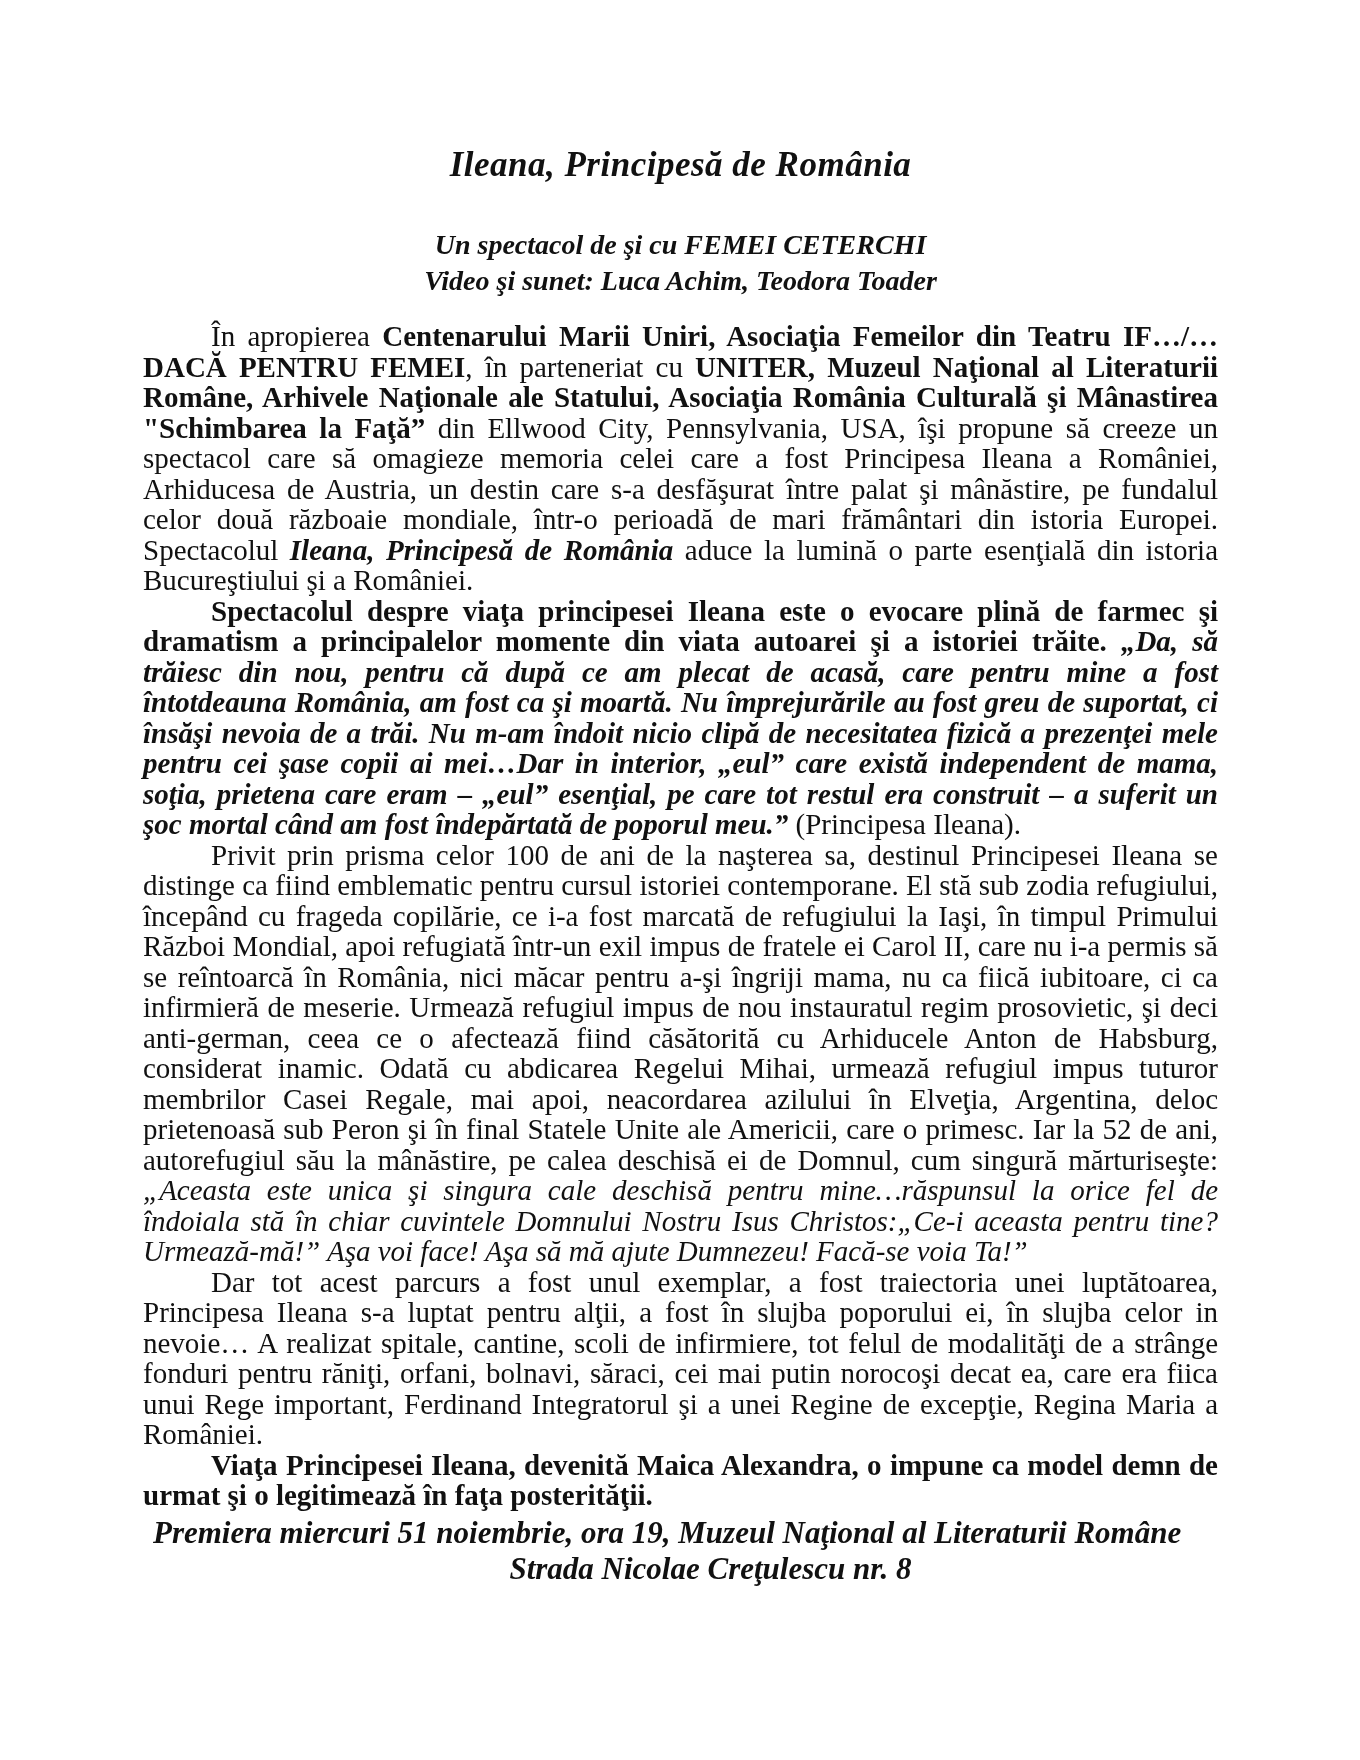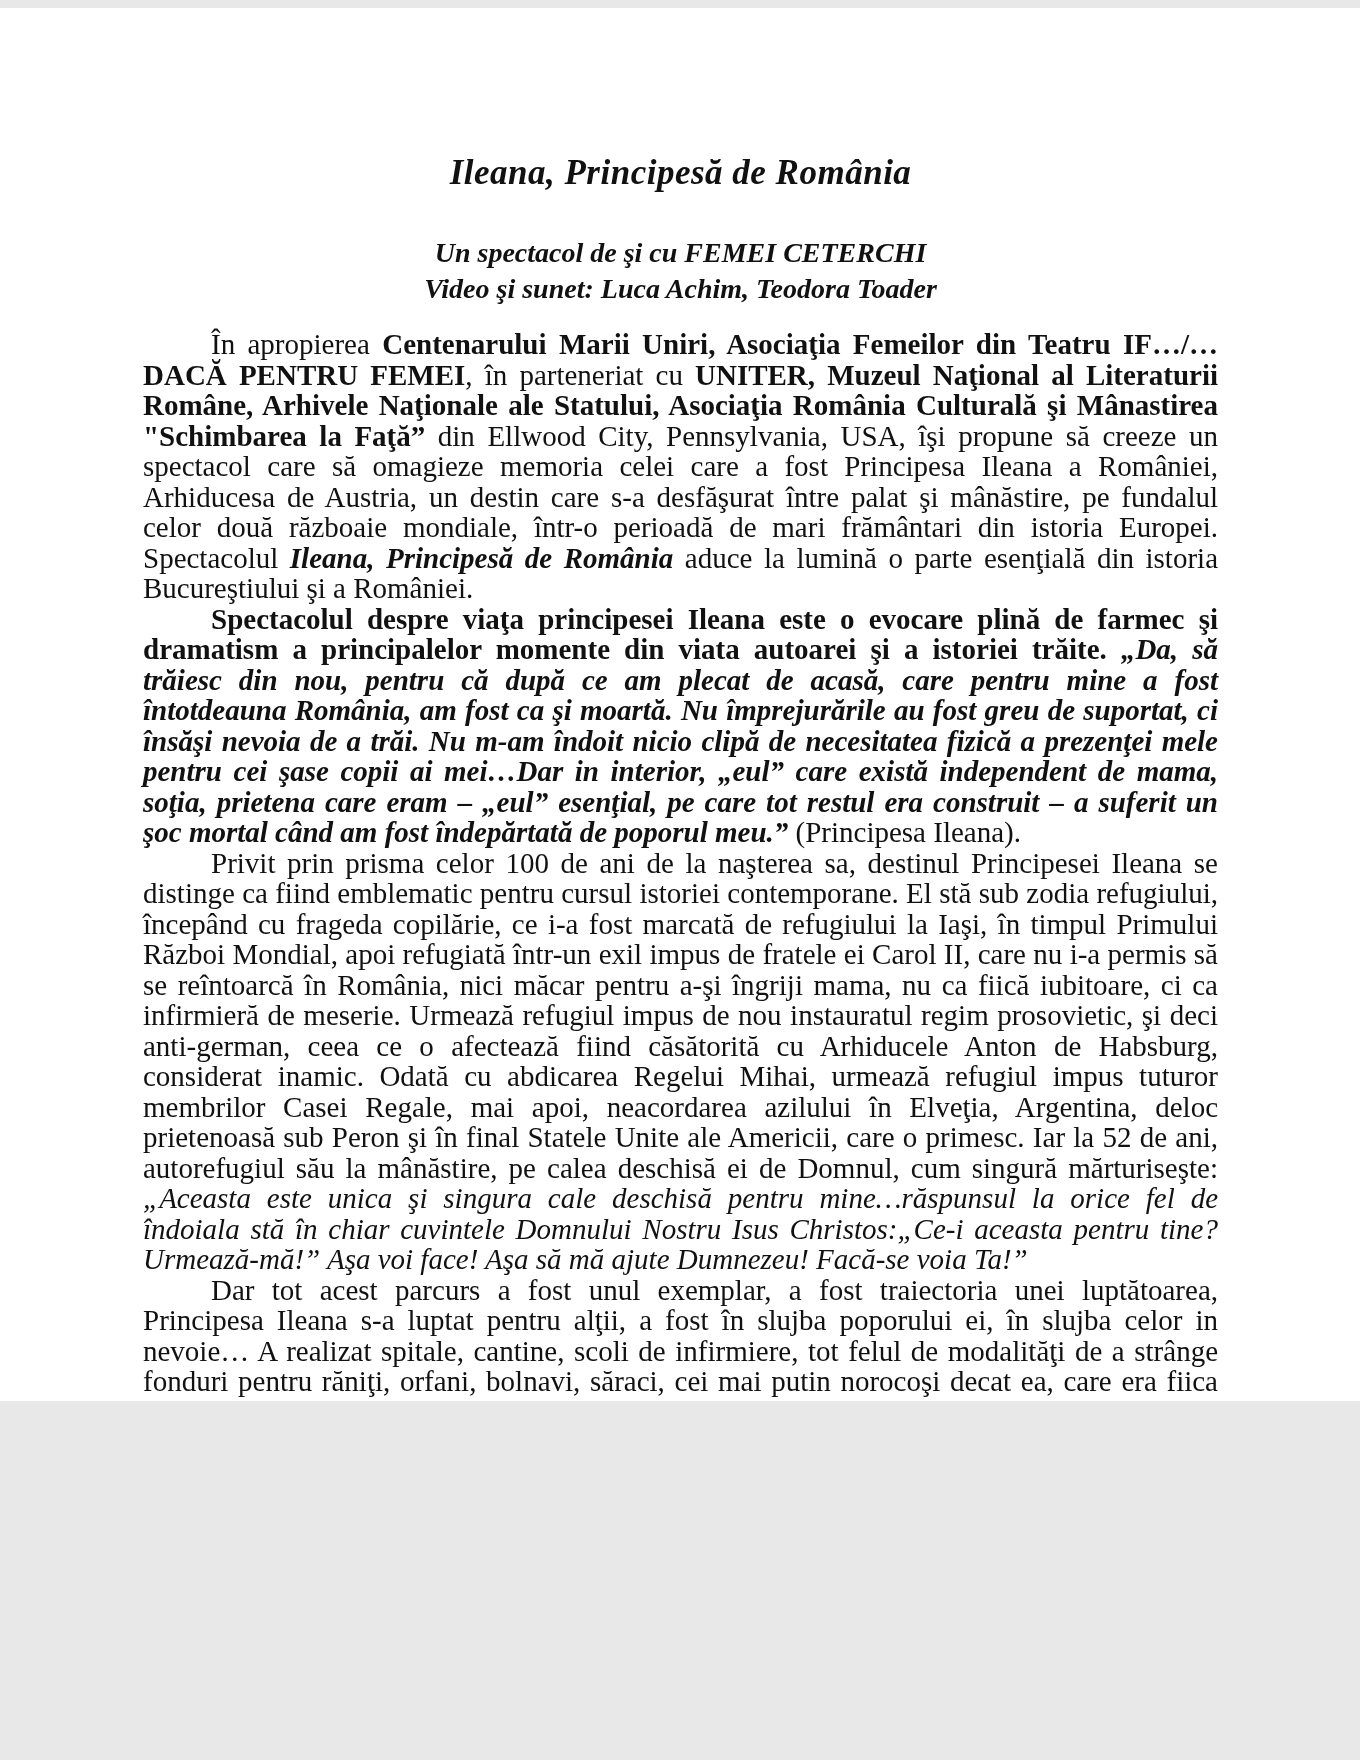--- a/index.html
+++ b/index.html
@@ -3,22 +3,22 @@
 <meta charset="utf-8">
 <style>
   html, body {
     margin: 0;
     padding: 0;
     background: #e8e8e8;
   }
   .page {
     position: relative;
     width: 1360px;
-    height: 1393px;
-    margin: 8px auto;
+    height: 1760px;
+    margin: 0 auto;
     background: #ffffff;
     box-sizing: border-box;
     padding: 145px 142px 0 143px;
     font-family: "Liberation Serif", "DejaVu Serif", serif;
     color: #111111;
     overflow: hidden;
   }
   .doc-title {
     margin: 0 0 42px 0;
     font-size: 35px;
@@ -85,18 +85,20 @@
   </div>
 
   <p class="para"><span class="r">În apropierea </span><span class="b">Centenarului Marii Uniri, Asociaţia Femeilor din Teatru IF…/…DACĂ PENTRU FEMEI</span><span class="r">, în parteneriat cu </span><span class="b">UNITER, Muzeul Naţional al Literaturii Române, Arhivele Naţionale ale Statului, Asociaţia România Culturală şi Mânastirea "Schimbarea la Faţă”</span><span class="r"> din Ellwood City, Pennsylvania, USA, îşi propune să creeze un spectacol care să omagieze memoria celei care a fost Principesa Ileana a României, Arhiducesa de Austria, un destin care s-a desfăşurat între palat şi mânăstire, pe fundalul celor două războaie mondiale, într-o perioadă de mari frământari din istoria Europei. Spectacolul </span><span class="bi">Ileana, Principesă de România</span><span class="r"> aduce la lumină o parte esenţială din istoria Bucureştiului şi a României.</span></p>
 
   <p class="para"><span class="b">Spectacolul despre viaţa principesei Ileana este o evocare plină de farmec şi dramatism a principalelor momente din viata autoarei şi a istoriei trăite. </span><span class="bi">„Da, să trăiesc din nou, pentru că după ce am plecat de acasă, care pentru mine a fost întotdeauna România, am fost ca şi moartă. Nu împrejurările au fost greu de suportat, ci însăşi nevoia de a trăi. Nu m-am îndoit nicio clipă de necesitatea fizică a prezenţei mele pentru cei şase copii ai mei…Dar in interior, „eul” care există independent de mama, soţia, prietena care eram – „eul” esenţial, pe care tot restul era construit – a suferit un şoc mortal când am fost îndepărtată de poporul meu.”</span><span class="r"> (Principesa Ileana).</span></p>
 
   <p class="para"><span class="r">Privit prin prisma celor 100 de ani de la naşterea sa, destinul Principesei Ileana se distinge ca fiind emblematic pentru cursul istoriei contemporane. El stă sub zodia refugiului, începând cu frageda copilărie, ce i-a fost marcată de refugiului la Iaşi, în timpul Primului Război Mondial, apoi refugiată într-un exil impus de fratele ei Carol II, care nu i-a permis să se reîntoarcă în România, nici măcar pentru a-şi îngriji mama, nu ca fiică iubitoare, ci ca infirmieră de meserie. Urmează refugiul impus de nou instauratul regim prosovietic, şi deci anti-german, ceea ce o afectează fiind căsătorită cu Arhiducele Anton de Habsburg, considerat inamic. Odată cu abdicarea Regelui Mihai, urmează refugiul impus tuturor membrilor Casei Regale, mai apoi, neacordarea azilului în Elveţia, Argentina, deloc prietenoasă sub Peron şi în final Statele Unite ale Americii, care o primesc. Iar la 52 de ani, autorefugiul său la mânăstire, pe calea deschisă ei de Domnul, cum singură mărturiseşte: </span><span class="i">„Aceasta este unica şi singura cale deschisă pentru mine…răspunsul la orice fel de îndoiala stă în chiar cuvintele Domnului Nostru Isus Christos:„Ce-i aceasta pentru tine? Urmează-mă!” Aşa voi face! Aşa să mă ajute Dumnezeu! Facă-se voia Ta!”</span></p>
 
   <p class="para"><span class="r">Dar tot acest parcurs a fost unul exemplar, a fost traiectoria unei luptătoarea, Principesa Ileana s-a luptat pentru alţii, a fost în slujba poporului ei, în slujba celor in nevoie… A realizat spitale, cantine, scoli de infirmiere, tot felul de modalităţi de a strânge fonduri pentru răniţi, orfani, bolnavi, săraci, cei mai putin norocoşi decat ea, care era fiica unui Rege important, Ferdinand Integratorul şi a unei Regine de excepţie, Regina Maria a României.</span></p>
 
+  <p class="para"><span class="b">Viaţa Principesei Ileana, devenită Maica Alexandra, o impune ca model demn de urmat şi o legitimează în faţa posterităţii.</span></p>
 
   <div class="premiere-line">Premiera miercuri 51 noiembrie, ora 19, Muzeul Naţional al Literaturii Române</div>
 
+  <div class="address-line">Strada Nicolae Creţulescu nr. 8</div>
 
 
 </div>
 
 </body></html>

